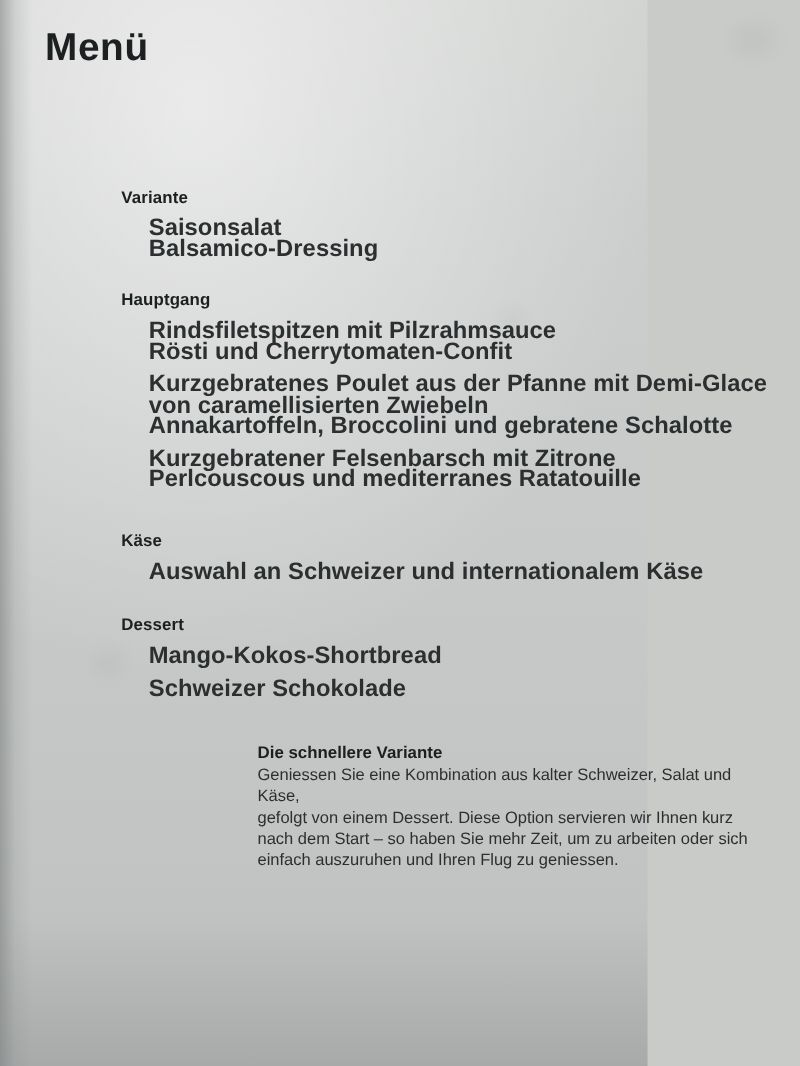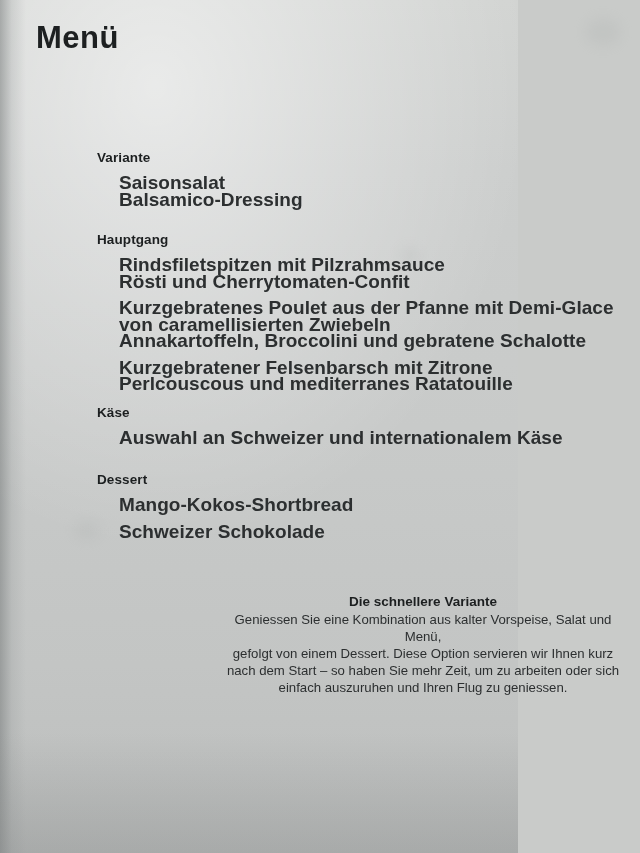--- a/index.html
+++ b/index.html
@@ -86,31 +86,30 @@
     font-size: 19px;
     line-height: 16.5px;
     color: #2c2f30;
     padding-left: 22px;
     letter-spacing: 0.05px;
     font-weight: bold;
   }
 
   
   .section.vorspeise { margin-bottom: 24px; }
-  .section.hauptgang { margin-bottom: 12px; }
+  .section.hauptgang { margin-bottom: 32px; }
   .section.kaese { margin-bottom: 26px; }
   .section.dessert { margin-bottom: 0; }
   .section.dessert .dish { }
 
   .variant {
     position: absolute;
-    left: 218px;
+    left: 206px;
     top: 594px;
     width: 410px;
-    text-align: center;
   }
   .variant-title {
     font-size: 13.5px;
     font-weight: bold;
     color: #1c1f20;
     margin-bottom: 2px;
   }
   .variant-text {
     font-size: 13.2px;
     line-height: 17px;
@@ -181,20 +180,20 @@
         </div>
         <div class="dish">
           <div class="line">Schweizer Schokolade</div>
         </div>
       </div>
 
     </div>
 
     <div class="variant">
       <div class="variant-title">Die schnellere Variante</div>
-      <div class="variant-text">Geniessen Sie eine Kombination aus kalter Vorspeise, Salat und Menü,</div>
+      <div class="variant-text">Geniessen Sie eine Kombination aus kalter Schweizer, Salat und Käse,</div>
       <div class="variant-text">gefolgt von einem Dessert. Diese Option servieren wir Ihnen kurz</div>
       <div class="variant-text">nach dem Start – so haben Sie mehr Zeit, um zu arbeiten oder sich</div>
       <div class="variant-text">einfach auszuruhen und Ihren Flug zu geniessen.</div>
     </div>
 
   </div>
 </div>
 
 </body></html>

